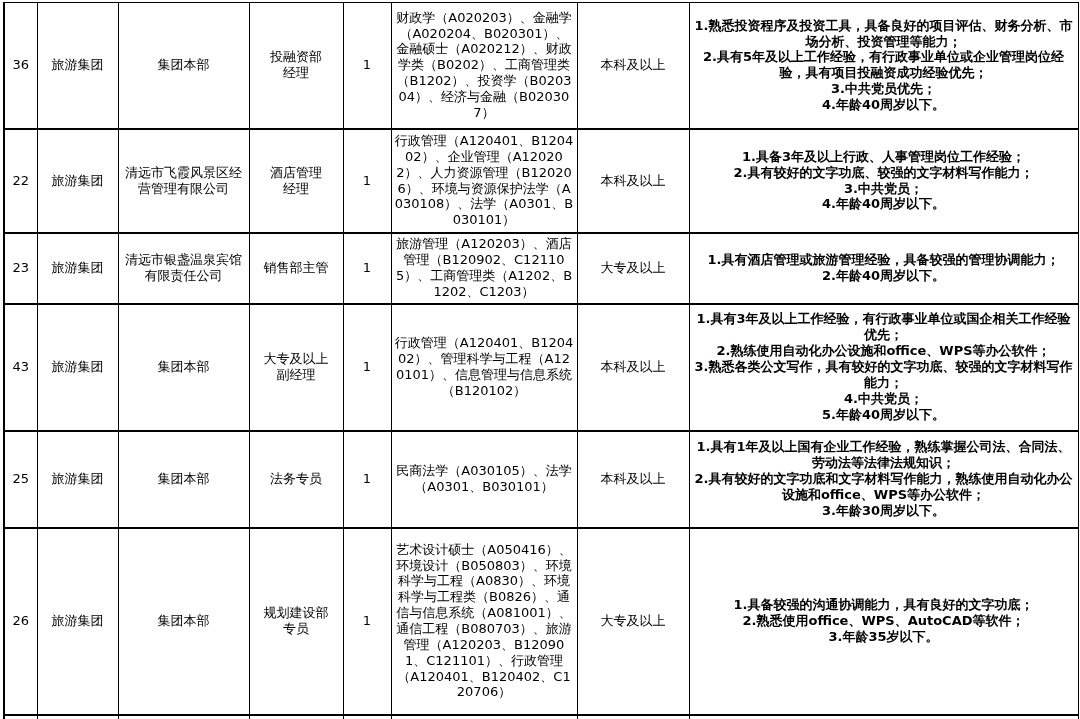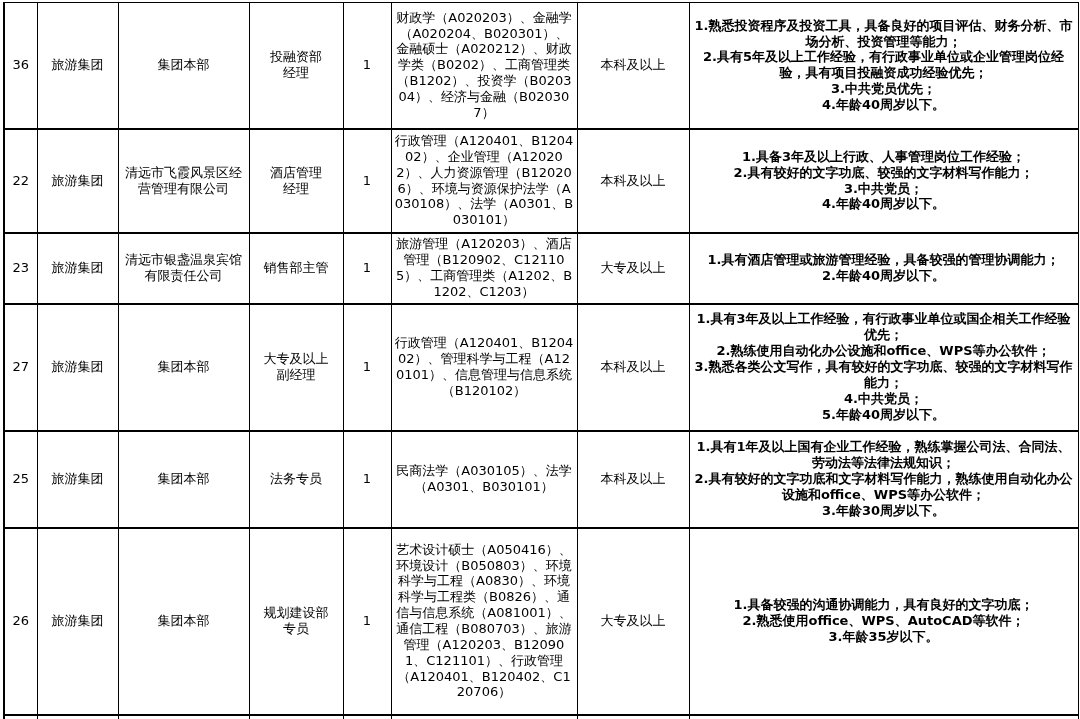--- a/index.html
+++ b/index.html
@@ -100,21 +100,21 @@
         <td>旅游集团</td>
         <td>清远市银盏温泉宾馆有限责任公司</td>
         <td class="pre">销售部主管</td>
         <td>1</td>
         <td class="cell-majors">旅游管理（A120203）、酒店管理（B120902、C121105）、工商管理类（A1202、B1202、C1203）</td>
         <td>大专及以上</td>
         <td class="cell-requirements pre">1.具有酒店管理或旅游管理经验，具备较强的管理协调能力；
 2.年龄40周岁以下。</td>
       </tr>
       <tr style="height:127px">
-        <td>27</td>
+        <td>43</td>
         <td>旅游集团</td>
         <td>集团本部</td>
         <td class="pre">大专及以上
 副经理</td>
         <td>1</td>
         <td class="cell-majors">行政管理（A120401、B120402）、管理科学与工程（A120101）、信息管理与信息系统（B120102）</td>
         <td>本科及以上</td>
         <td class="cell-requirements pre">1.具有3年及以上工作经验，有行政事业单位或国企相关工作经验优先；
 2.熟练使用自动化办公设施和office、WPS等办公软件；
 3.熟悉各类公文写作，具有较好的文字功底、较强的文字材料写作能力；

